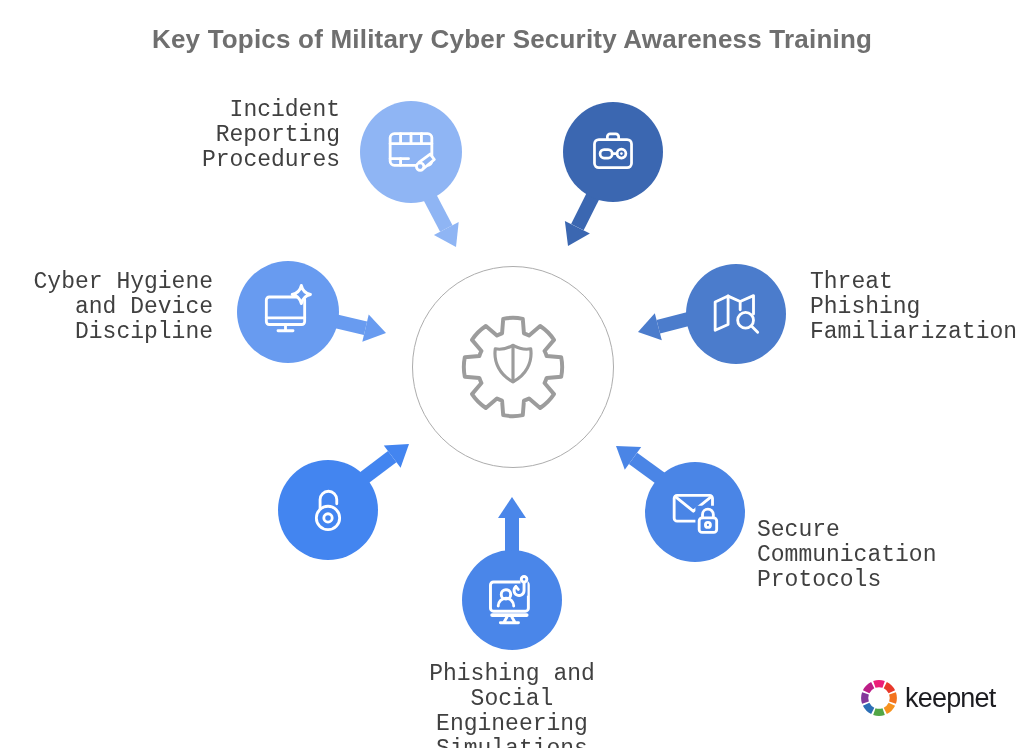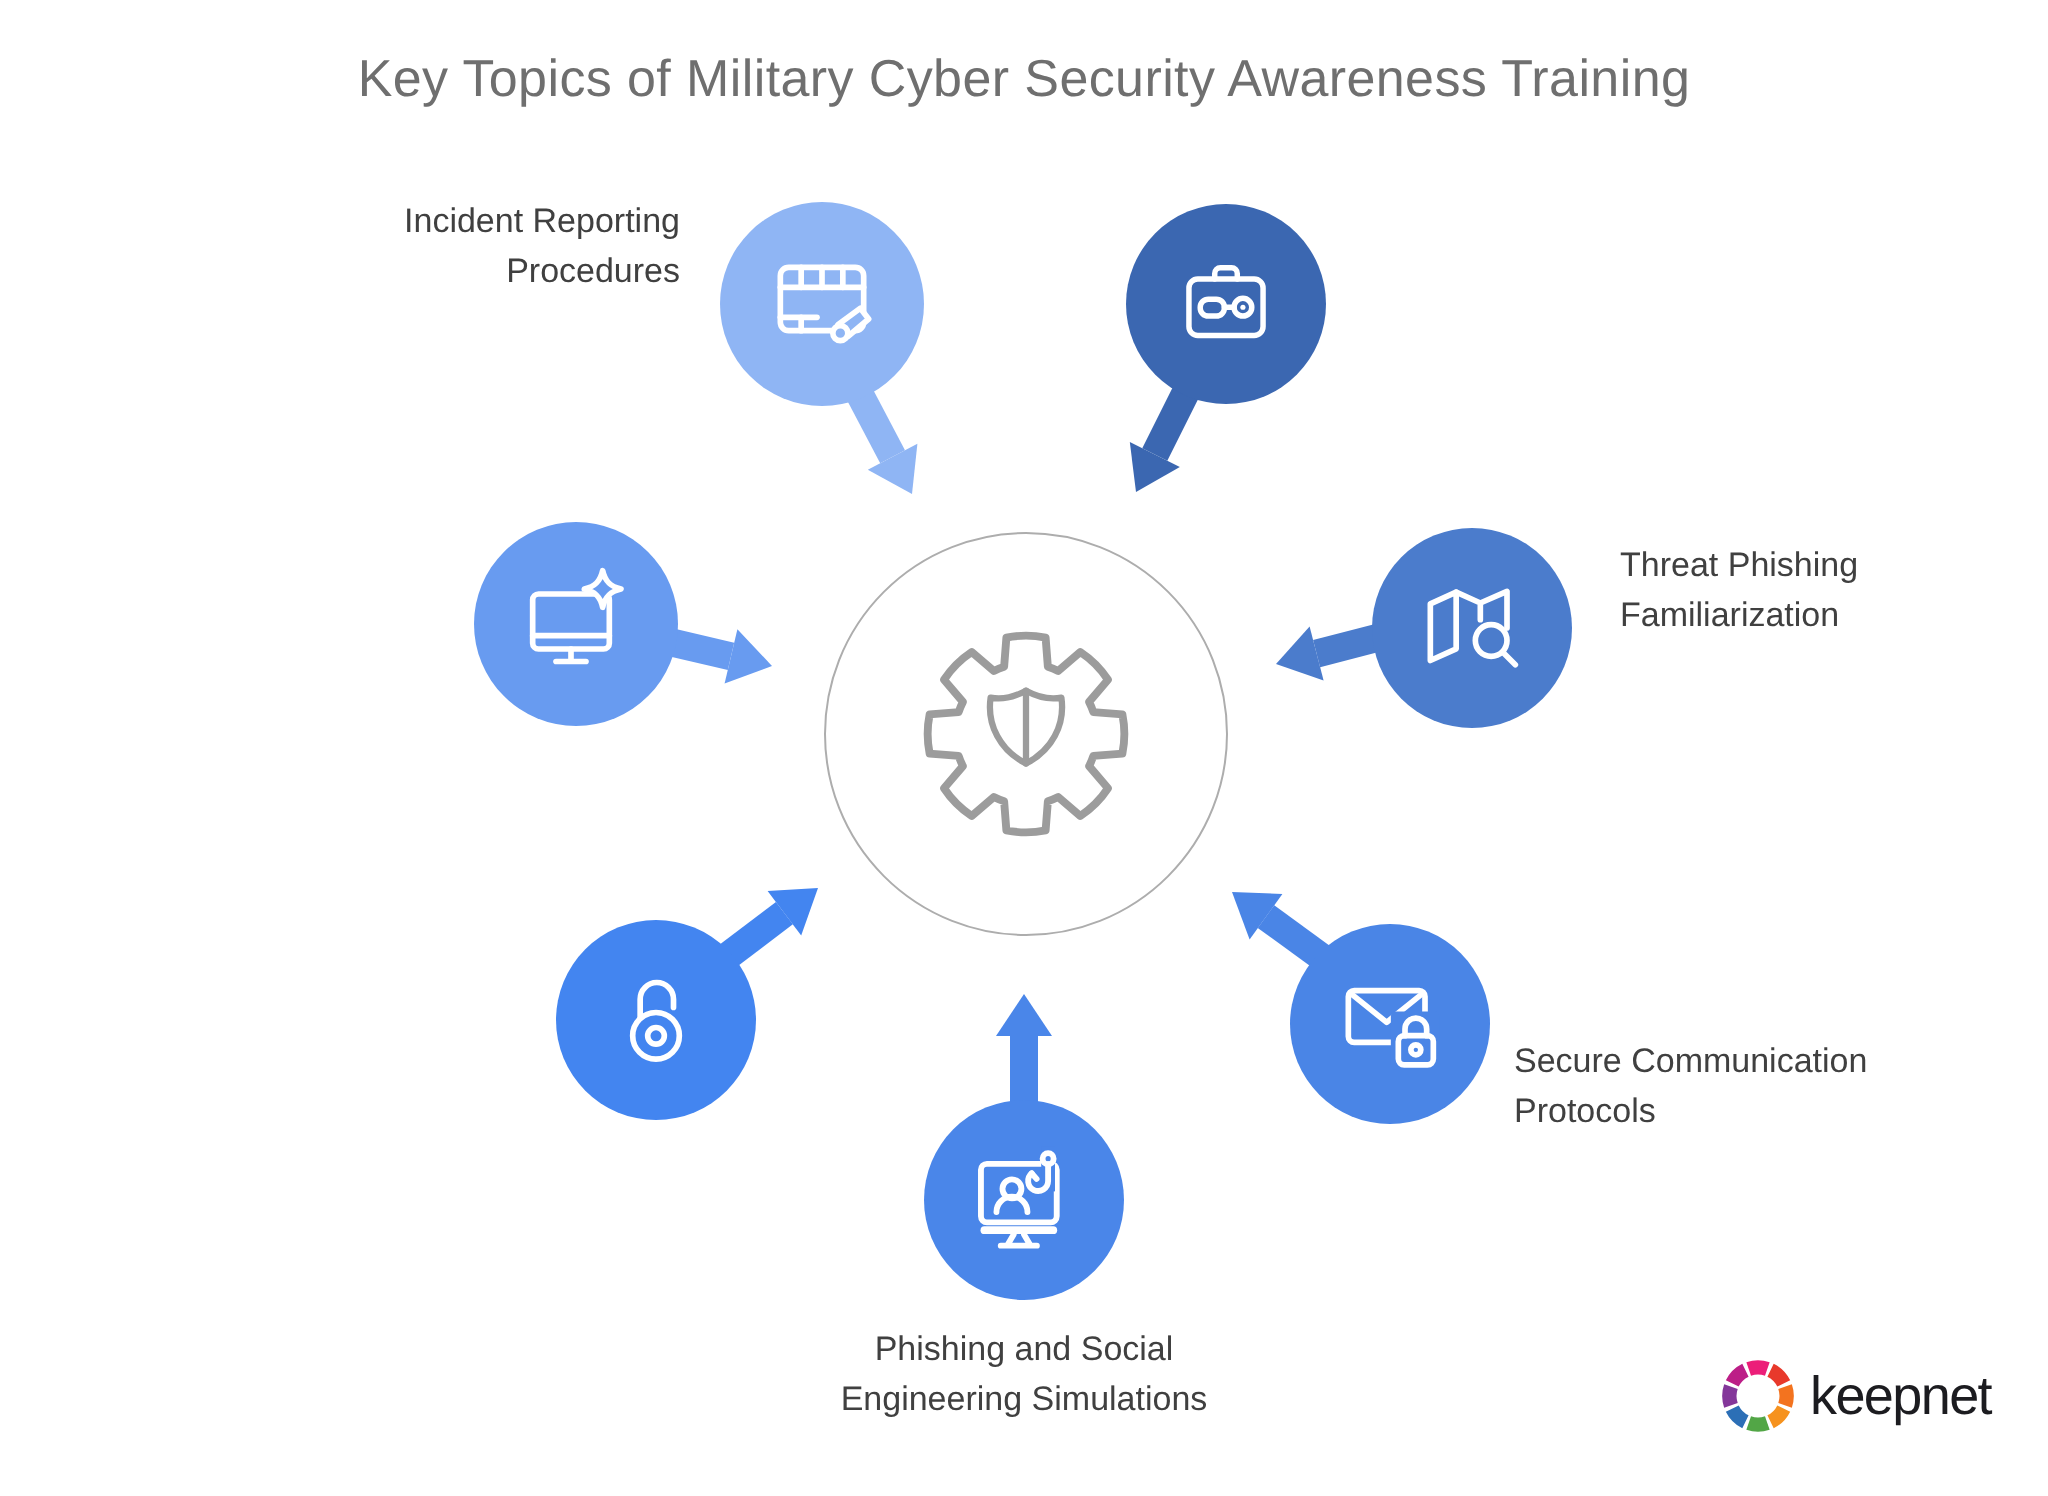--- a/index.html
+++ b/index.html
@@ -1,23 +1,23 @@
 <!DOCTYPE html>
 <html><head>
 <meta charset="utf-8">
 <style>
   html,body{margin:0;padding:0;background:#ffffff;}
   .canvas{position:relative;width:1024px;height:748px;background:#ffffff;overflow:hidden;
           font-family:"Liberation Sans", sans-serif;}
   .title{position:absolute;left:0;top:24px;width:1024px;margin:0;text-align:center;
-         font-size:26px;font-weight:normal;color:#6F6F6F;letter-spacing:0.2px;}
+         font-size:26px;font-weight:bold;color:#6F6F6F;letter-spacing:0.2px;}
   .arrows{position:absolute;left:0;top:0;width:1024px;height:748px;}
   .node{position:absolute;border-radius:50%;display:flex;align-items:center;justify-content:center;}
   .node svg{display:block;}
-  .label{position:absolute;font-size:17px;line-height:25px;color:#404040;}
+  .label{position:absolute;font-size:23px;line-height:25px;color:#404040;font-family:Liberation Mono, monospace;}
   .hub{position:absolute;left:412px;top:266px;width:200px;height:200px;border-radius:50%;
        border:1.5px solid #ADADAD;background:#ffffff;display:flex;align-items:center;justify-content:center;}
   .logo{position:absolute;left:858px;top:677px;display:flex;align-items:center;gap:5px;}
   .logo-text{font-size:27px;color:#1C1C20;letter-spacing:-0.8px;}
 </style>
 </head>
 <body>
 
 <div class="canvas">
 
@@ -134,20 +134,21 @@
       <rect x="46" y="5" width="8" height="26" stroke="none" style="fill: rgb(74, 134, 233);"></rect>
       <circle cx="50" cy="12" r="3.2"></circle>
       <path d="M50 15.2 V25 a5.8 5.8 0 1 1 -9.5 -4.5"></path>
       <path d="M40.5 20.5 l2.8 3.2"></path>
       <line x1="13" y1="53.5" x2="53" y2="53.5" stroke-width="4.5"></line>
       <path d="M30 56 L26.5 62 M36 56 L39.5 62 M22.5 62.5 L43.5 62.5"></path>
     </svg>
   </div>
 
   <div class="label" style="right:684px;top:98px;width:170px;text-align:right">Incident Reporting Procedures</div>
+  <div class="label" style="right:811px;top:270px;width:180px;text-align:right">Cyber Hygiene and Device Discipline</div>
   <div class="label" style="left:810px;top:270px;width:170px;text-align:left">Threat Phishing Familiarization</div>
   <div class="label" style="left:757px;top:518px;width:210px;text-align:left">Secure Communication Protocols</div>
   <div class="label" style="left:412px;top:662px;width:200px;text-align:center">Phishing and Social Engineering Simulations</div>
 
   <div class="logo">
     <svg width="42" height="42" viewBox="0 0 44 44" fill="none" stroke-width="7.5">
       <path d="M17.12 7.82 A15 15 0 0 1 26.88 7.82" style="stroke: rgb(236, 30, 121);"></path>
       <path d="M28.57 8.52 A15 15 0 0 1 35.48 15.43" style="stroke: rgb(232, 57, 43);"></path>
       <path d="M36.18 17.12 A15 15 0 0 1 36.18 26.88" style="stroke: rgb(243, 115, 31);"></path>
       <path d="M35.48 28.57 A15 15 0 0 1 28.57 35.48" style="stroke: rgb(246, 146, 30);"></path>

